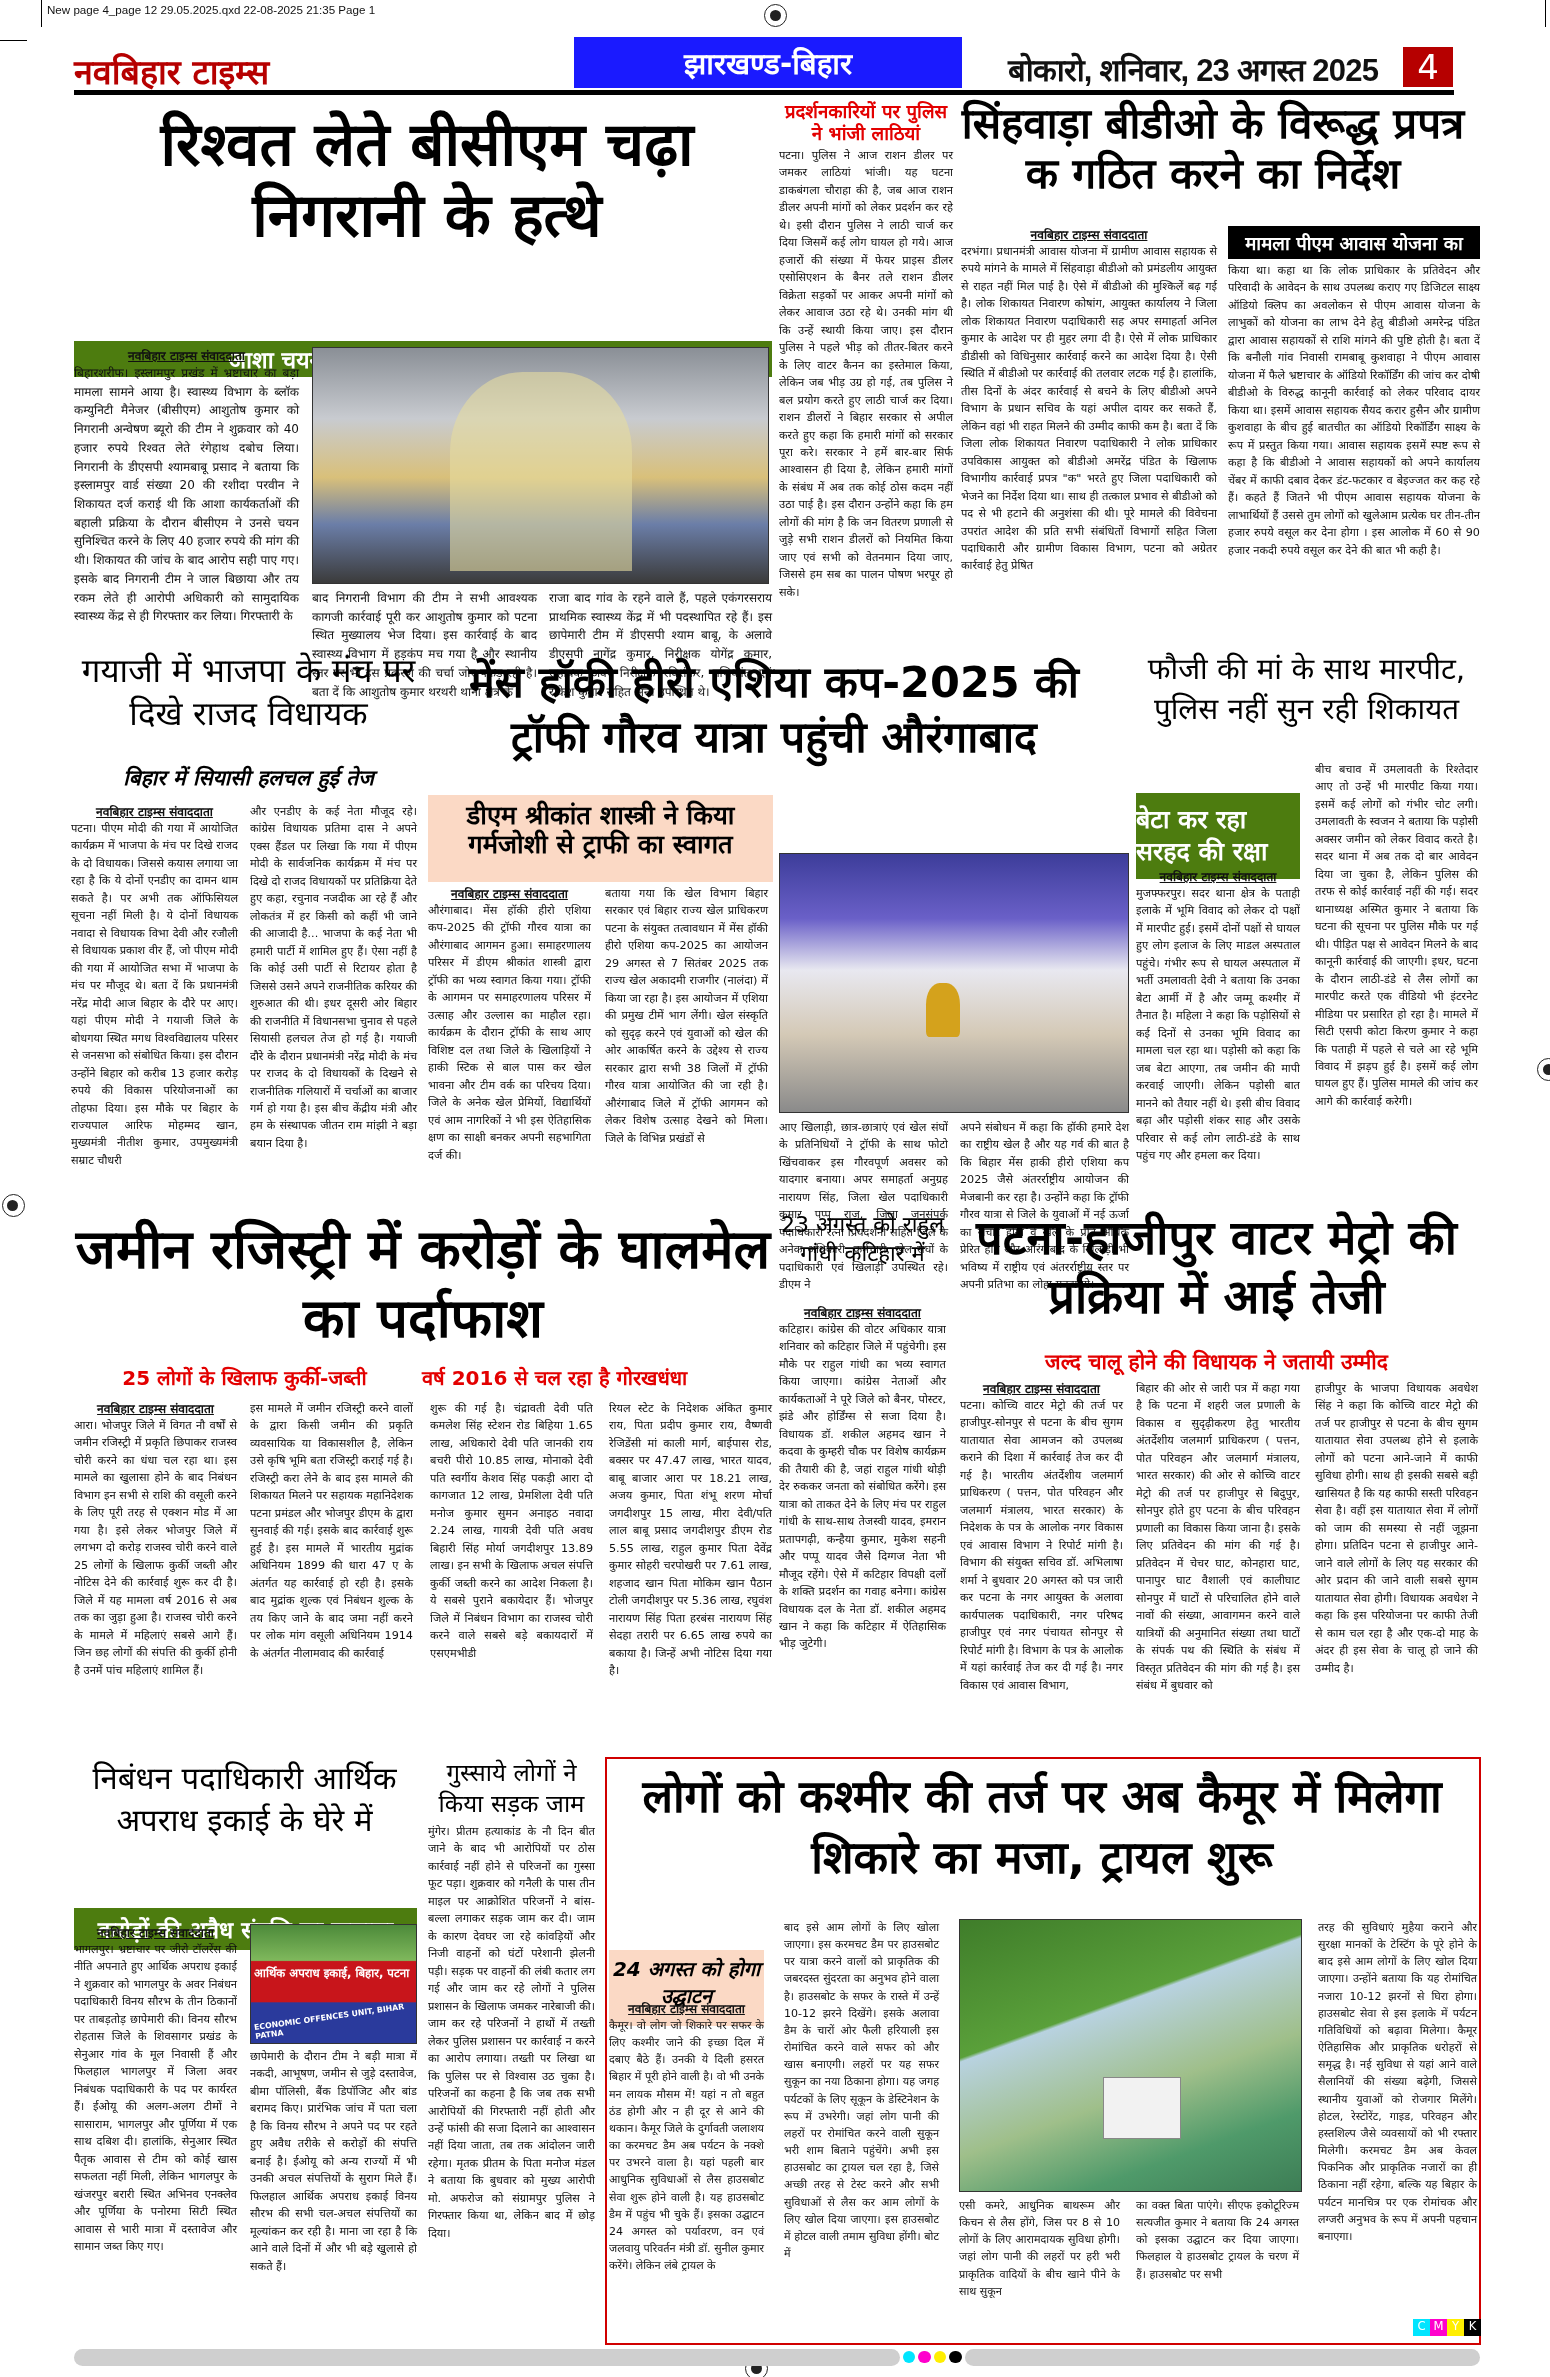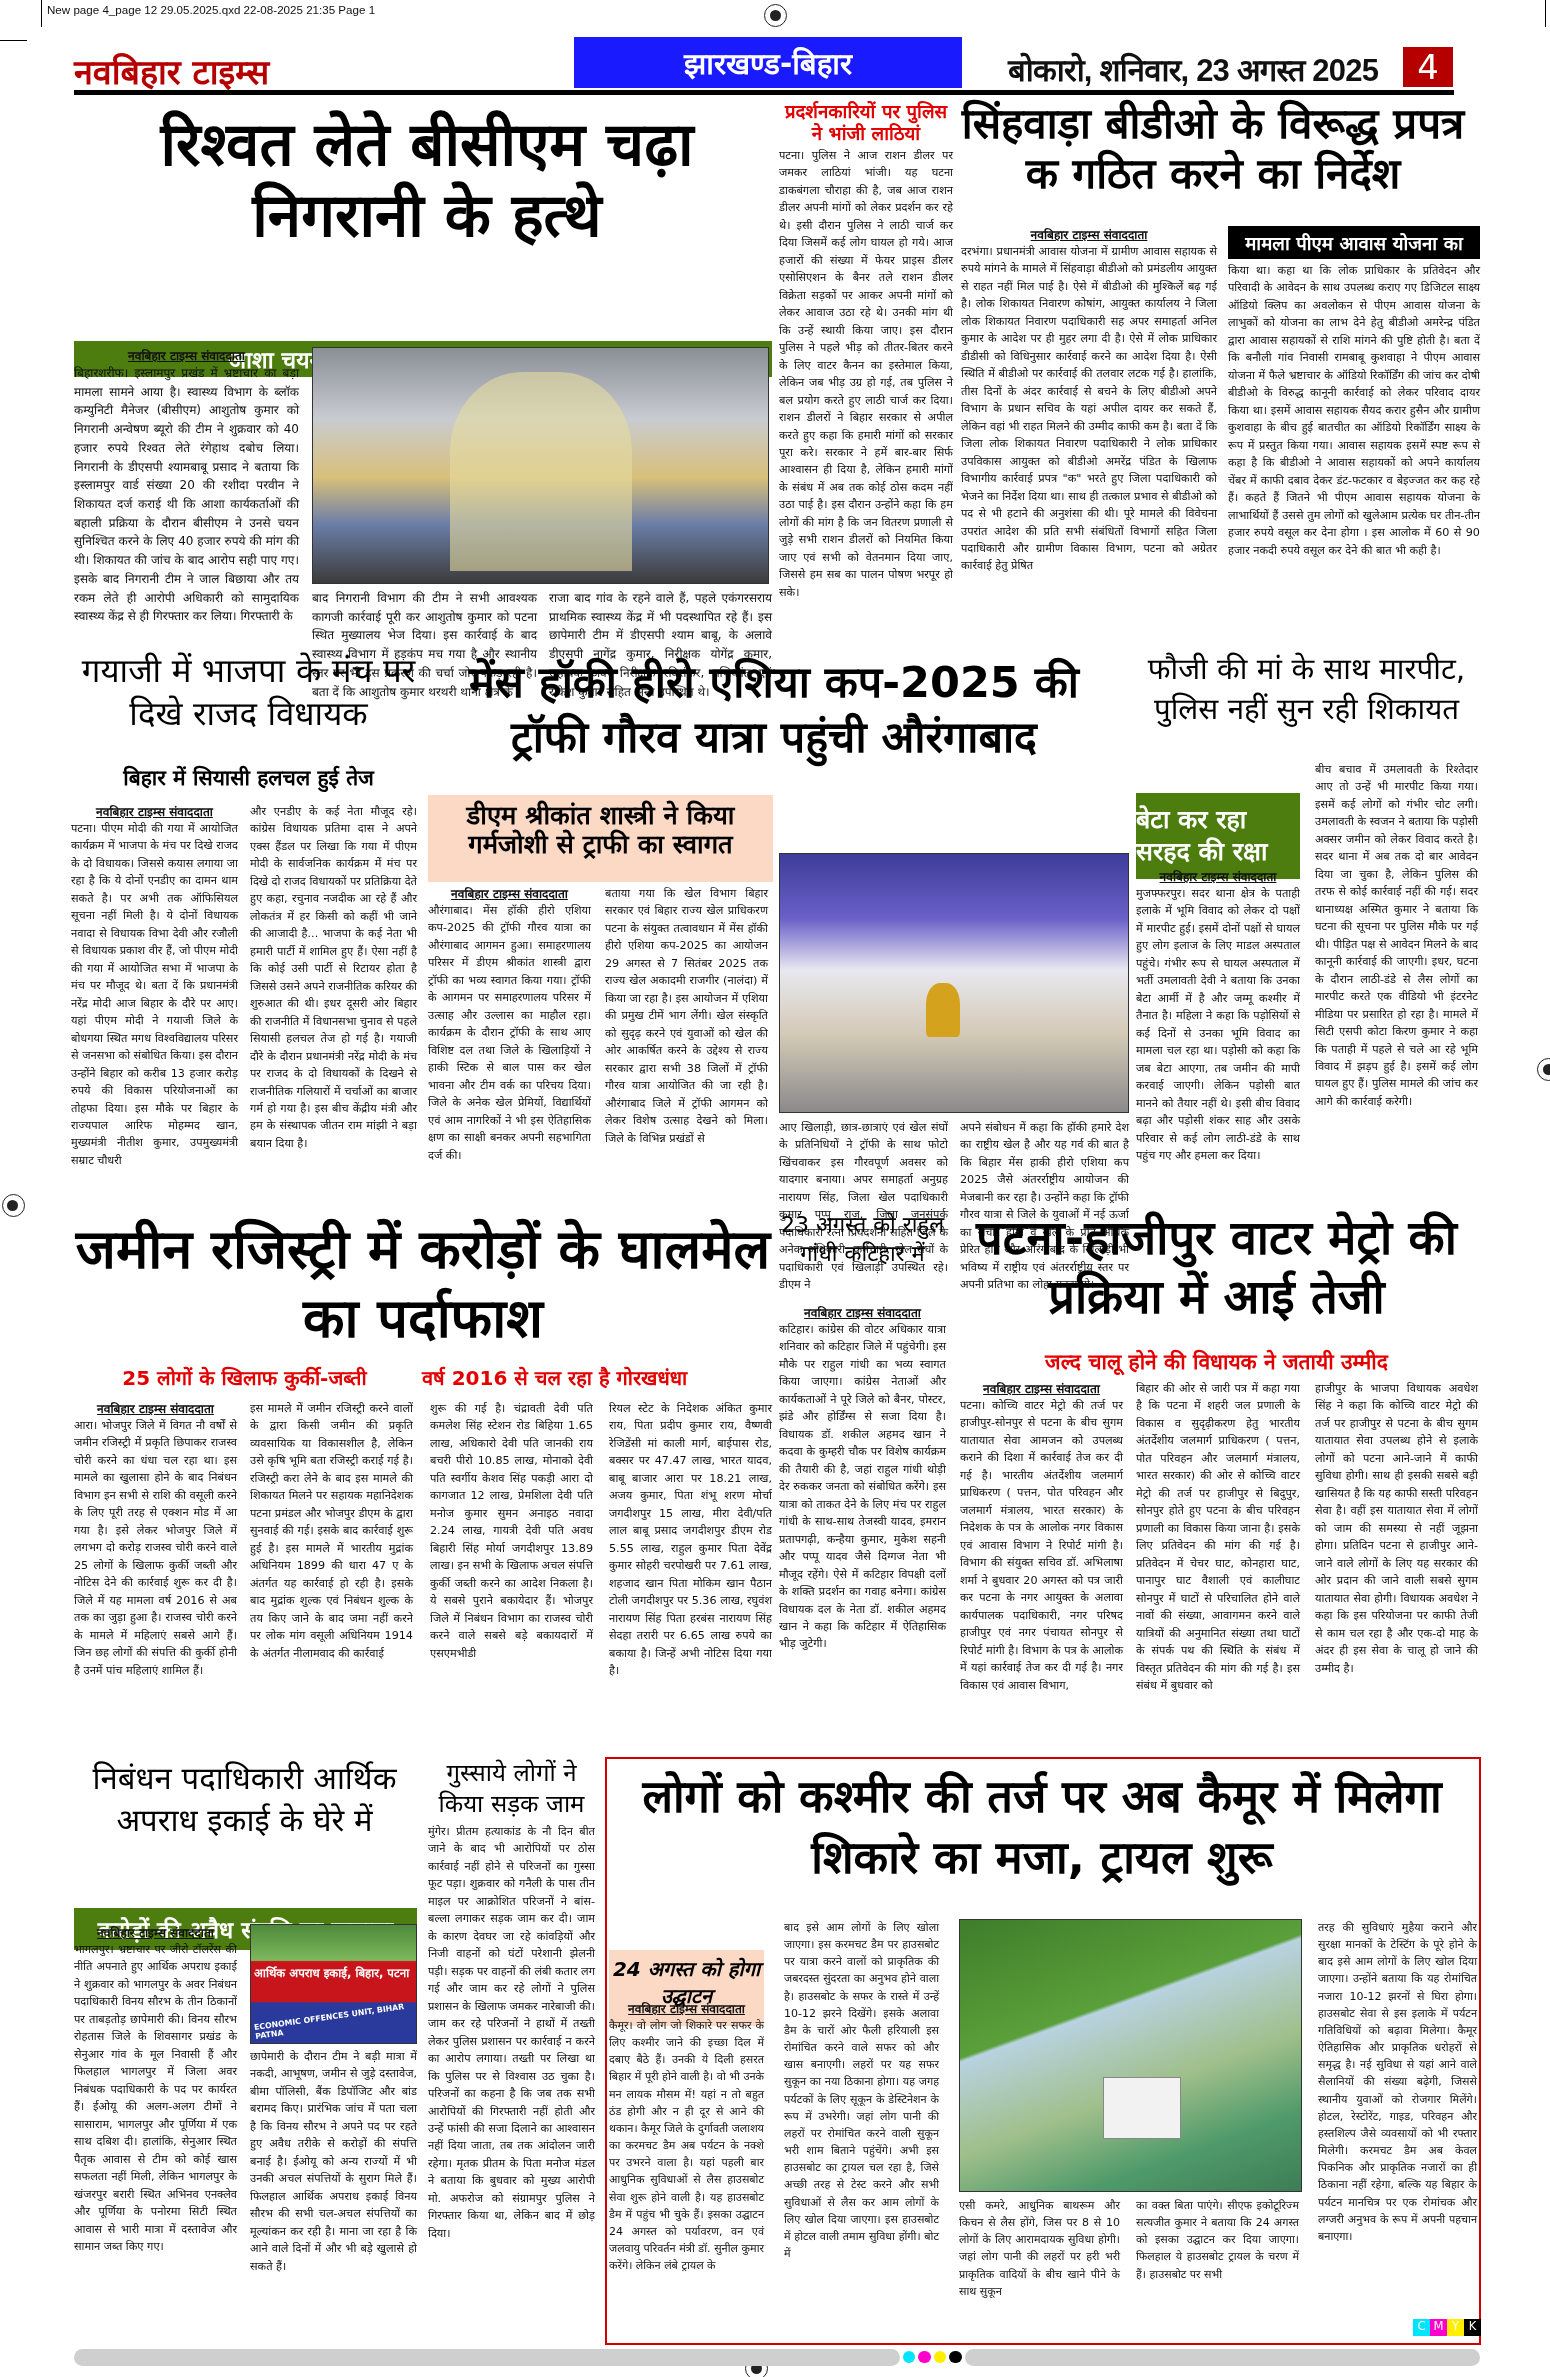--- a/index.html
+++ b/index.html
@@ -62,21 +62,21 @@
 
 <div class="abs hl" style="left:961px;top:99px;width:504px;font-size:42px;text-align:center;line-height:1.2;">सिंहवाड़ा बीडीओ के विरूद्ध प्रपत्र क गठित करने का निर्देश</div>
 <div class="abs" style="left:961px;top:226px;width:256px;">
   <span class="byline">नवबिहार टाइम्स संवाददाता</span>
   <div class="col" style="font-size:11.2px;">दरभंगा। प्रधानमंत्री आवास योजना में ग्रामीण आवास सहायक से रुपये मांगने के मामले में सिंहवाड़ा बीडीओ को प्रमंडलीय आयुक्त से राहत नहीं मिल पाई है। ऐसे में बीडीओ की मुश्किलें बढ़ गई है। लोक शिकायत निवारण कोषांग, आयुक्त कार्यालय ने जिला लोक शिकायत निवारण पदाधिकारी सह अपर समाहर्ता अनिल कुमार के आदेश पर ही मुहर लगा दी है। ऐसे में लोक प्राधिकार डीडीसी को विधिनुसार कार्रवाई करने का आदेश दिया है। ऐसी स्थिति में बीडीओ पर कार्रवाई की तलवार लटक गई है। हालांकि, तीस दिनों के अंदर कार्रवाई से बचने के लिए बीडीओ अपने विभाग के प्रधान सचिव के यहां अपील दायर कर सकते हैं, लेकिन वहां भी राहत मिलने की उम्मीद काफी कम है। बता दें कि जिला लोक शिकायत निवारण पदाधिकारी ने लोक प्राधिकार उपविकास आयुक्त को बीडीओ अमरेंद्र पंडित के खिलाफ विभागीय कार्रवाई प्रपत्र "क" भरते हुए जिला पदाधिकारी को भेजने का निर्देश दिया था। साथ ही तत्काल प्रभाव से बीडीओ को पद से भी हटाने की अनुशंसा की थी। पूरे मामले की विवेचना उपरांत आदेश की प्रति सभी संबंधितों विभागों सहित जिला पदाधिकारी और ग्रामीण विकास विभाग, पटना को अग्रेतर कार्रवाई हेतु प्रेषित</div>
 </div>
 <div class="abs blackbar" style="left:1228px;top:226px;width:252px;height:33px;font-size:18.6px;">मामला पीएम आवास योजना का</div>
 <div class="abs col" style="left:1228px;top:262px;width:252px;font-size:11.2px;">किया था। कहा था कि लोक प्राधिकार के प्रतिवेदन और परिवादी के आवेदन के साथ उपलब्ध कराए गए डिजिटल साक्ष्य ऑडियो क्लिप का अवलोकन से पीएम आवास योजना के लाभुकों को योजना का लाभ देने हेतु बीडीओ अमरेन्द्र पंडित द्वारा आवास सहायकों से राशि मांगने की पुष्टि होती है। बता दें कि बनौली गांव निवासी रामबाबू कुशवाहा ने पीएम आवास योजना में फैले भ्रष्टाचार के ऑडियो रिकॉर्डिंग की जांच कर दोषी बीडीओ के विरुद्ध कानूनी कार्रवाई को लेकर परिवाद दायर किया था। इसमें आवास सहायक सैयद करार हुसैन और ग्रामीण कुशवाहा के बीच हुई बातचीत का ऑडियो रिकॉर्डिंग साक्ष्य के रूप में प्रस्तुत किया गया। आवास सहायक इसमें स्पष्ट रूप से कहा है कि बीडीओ ने आवास सहायकों को अपने कार्यालय चेंबर में काफी दबाव देकर डंट-फटकार व बेइज्जत कर कह रहे हैं। कहते हैं जितने भी पीएम आवास सहायक योजना के लाभार्थियों हैं उससे तुम लोगों को खुलेआम प्रत्येक घर तीन-तीन हजार रुपये वसूल कर देना होगा । इस आलोक में 60 से 90 हजार नकदी रुपये वसूल कर देने की बात भी कही है।</div>
 
 <div class="abs hl" style="left:74px;top:650px;width:349px;font-size:33px;text-align:center;font-weight:normal;line-height:1.3;">गयाजी में भाजपा के मंच पर दिखे राजद विधायक</div>
-<div class="abs hl" style="left:74px;top:767px;width:349px;font-size:21px;text-align:center;">बिहार में सियासी हलचल हुई तेज</div>
+<div class="abs hl" style="left:74px;top:767px;width:349px;font-size:21px;text-align:center;font-style:italic;">बिहार में सियासी हलचल हुई तेज</div>
 <div class="abs" style="left:71px;top:803px;width:167px;">
   <span class="byline">नवबिहार टाइम्स संवाददाता</span>
   <div class="col" style="font-size:11.2px;">पटना। पीएम मोदी की गया में आयोजित कार्यक्रम में भाजपा के मंच पर दिखे राजद के दो विधायक। जिससे कयास लगाया जा रहा है कि ये दोनों एनडीए का दामन थाम सकते है। पर अभी तक ऑफिसियल सूचना नहीं मिली है। ये दोनों विधायक नवादा से विधायक विभा देवी और रजौली से विधायक प्रकाश वीर हैं, जो पीएम मोदी की गया में आयोजित सभा में भाजपा के मंच पर मौजूद थे। बता दें कि प्रधानमंत्री नरेंद्र मोदी आज बिहार के दौरे पर आए। यहां पीएम मोदी ने गयाजी जिले के बोधगया स्थित मगध विश्वविद्यालय परिसर से जनसभा को संबोधित किया। इस दौरान उन्होंने बिहार को करीब 13 हजार करोड़ रुपये की विकास परियोजनाओं का तोहफा दिया। इस मौके पर बिहार के राज्यपाल आरिफ मोहम्मद खान, मुख्यमंत्री नीतीश कुमार, उपमुख्यमंत्री सम्राट चौधरी</div>
 </div>
 <div class="abs col" style="left:250px;top:803px;width:167px;font-size:11.2px;">और एनडीए के कई नेता मौजूद रहे। कांग्रेस विधायक प्रतिमा दास ने अपने एक्स हैंडल पर लिखा कि गया में पीएम मोदी के सार्वजनिक कार्यक्रम में मंच पर दिखे दो राजद विधायकों पर प्रतिक्रिया देते हुए कहा, रचुनाव नजदीक आ रहे हैं और लोकतंत्र में हर किसी को कहीं भी जाने की आजादी है... भाजपा के कई नेता भी हमारी पार्टी में शामिल हुए हैं। ऐसा नहीं है कि कोई उसी पार्टी से रिटायर होता है जिससे उसने अपने राजनीतिक करियर की शुरुआत की थी। इधर दूसरी ओर बिहार की राजनीति में विधानसभा चुनाव से पहले सियासी हलचल तेज हो गई है। गयाजी दौरे के दौरान प्रधानमंत्री नरेंद्र मोदी के मंच पर राजद के दो विधायकों के दिखने से राजनीतिक गलियारों में चर्चाओं का बाजार गर्म हो गया है। इस बीच केंद्रीय मंत्री और हम के संस्थापक जीतन राम मांझी ने बड़ा बयान दिया है।</div>
 
 <div class="abs hl" style="left:425px;top:655px;width:698px;font-size:43px;text-align:center;line-height:1.28;">मेंस हॉकी हीरो एशिया कप-2025 की ट्रॉफी गौरव यात्रा पहुंची औरंगाबाद</div>
 <div class="abs peachbox hl" style="left:428px;top:795px;width:345px;height:87px;font-size:25.6px;text-align:center;padding-top:6.2px;">डीएम श्रीकांत शास्त्री ने किया गर्मजोशी से ट्राफी का स्वागत</div>
 <div class="abs" style="left:428px;top:885px;width:163px;">
   <span class="byline">नवबिहार टाइम्स संवाददाता</span>

